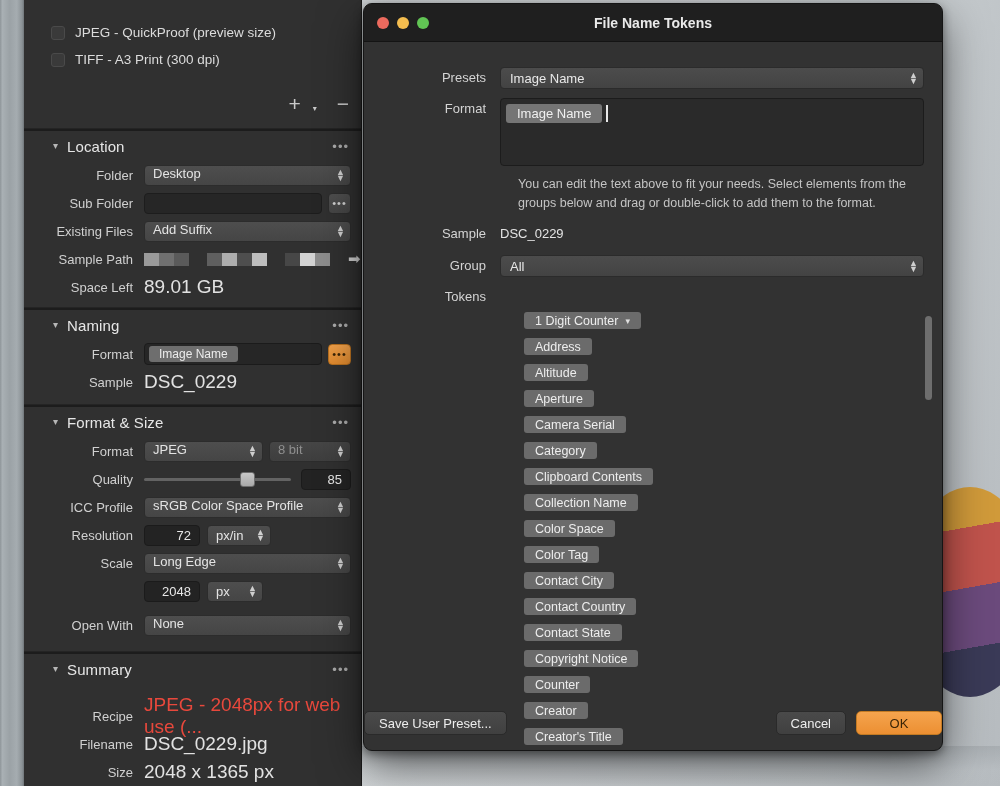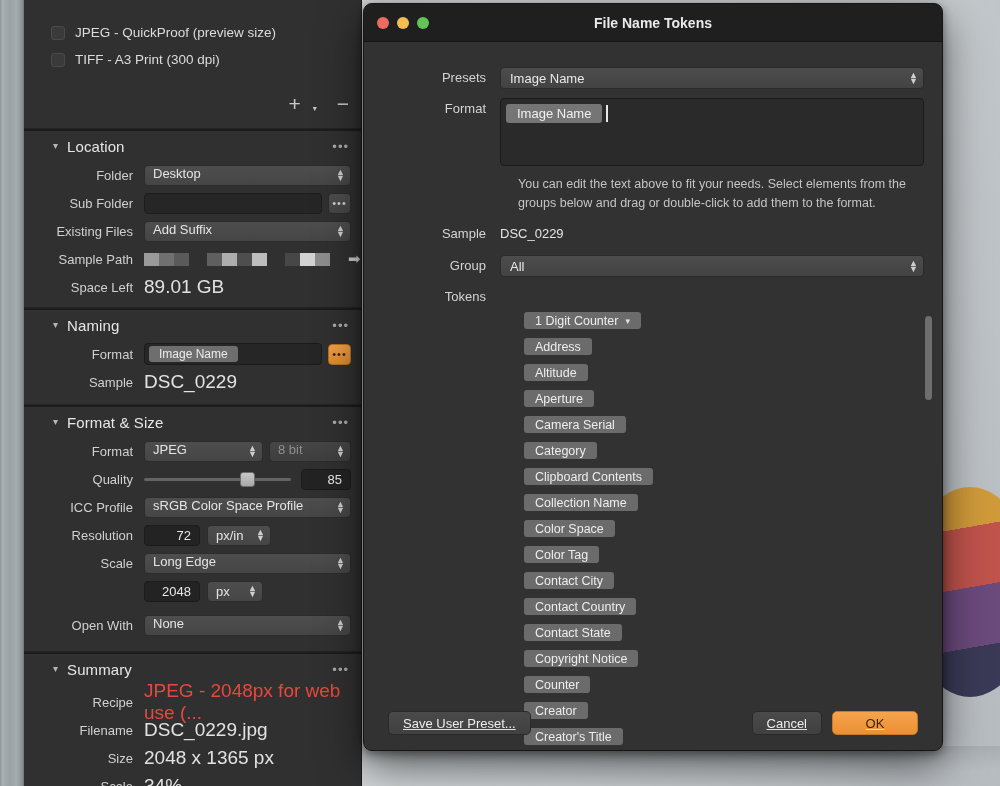--- a/index.html
+++ b/index.html
@@ -271,22 +271,21 @@
   .tthumb {
     position: absolute; top: 0; left: 0;
     width: 7px; height: 84px; border-radius: 4px;
     background: #6e6e6e;
   }
 
   
   .dfooter {
     position: absolute; left: 0; right: 0; bottom: 0;
     height: 54px; display: flex; align-items: center;
-    padding: 0 24px;
-    text-decoration: underline;
+    padding: 0 0;
   }
   .btn {
     height: 24px; border-radius: 5px;
     display: inline-flex; align-items: center; justify-content: center;
     padding: 0 14px; font-size: 13px;
     background: linear-gradient(180deg,#4a4a4a,#404040);
     border: 1px solid #2a2a2a; color: #ededed;
     white-space: nowrap;
   }
   .btn.primary {
@@ -500,21 +499,21 @@
           </span>
       </div>
 
       <div class="sect-divider" style="margin-top:12px;"></div>
       <div class="grp-head">
         <span class="chev">▾</span>
         <span class="grp-title">Summary</span>
         <span class="grp-dots">•••</span>
       </div>
 
-      <div class="row" style="margin-top:4px;">
+      <div class="row" style="margin-top:18px;">
         <span class="lbl">Recipe</span>
         <span class="fld"><span class="plain red">JPEG - 2048px for web use (...</span></span>
       </div>
       <div class="row">
         <span class="lbl">Filename</span>
         <span class="fld"><span class="plain">DSC_0229.jpg</span></span>
       </div>
       <div class="row">
         <span class="lbl">Size</span>
         <span class="fld"><span class="plain">2048 x 1365 px</span></span>

